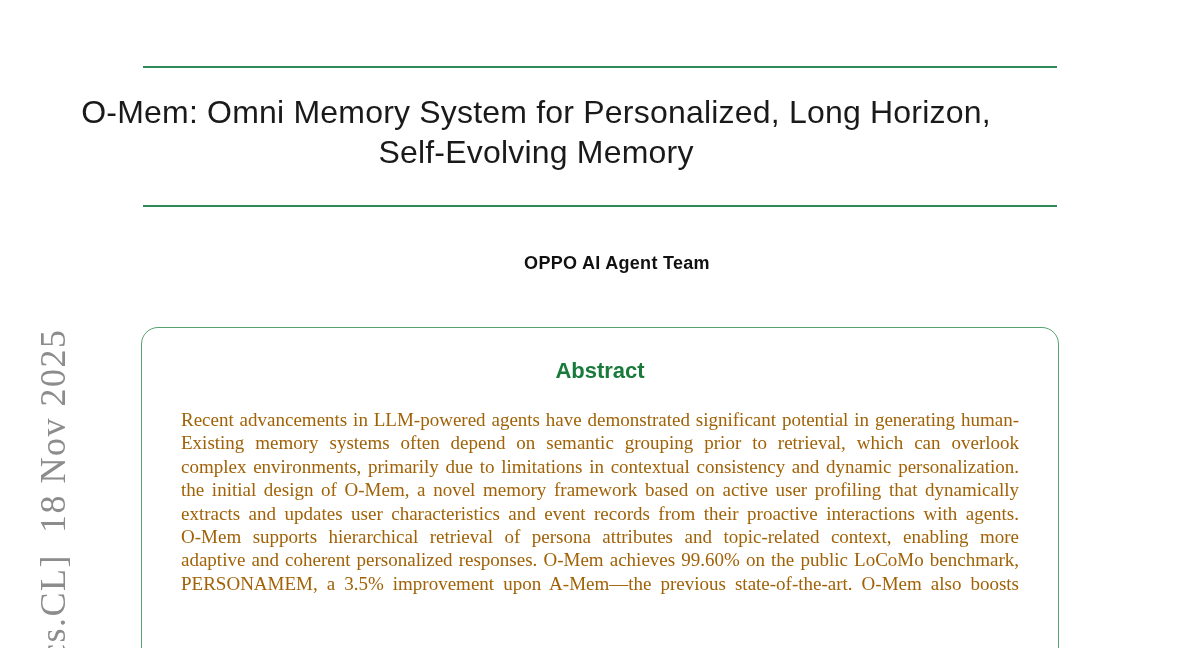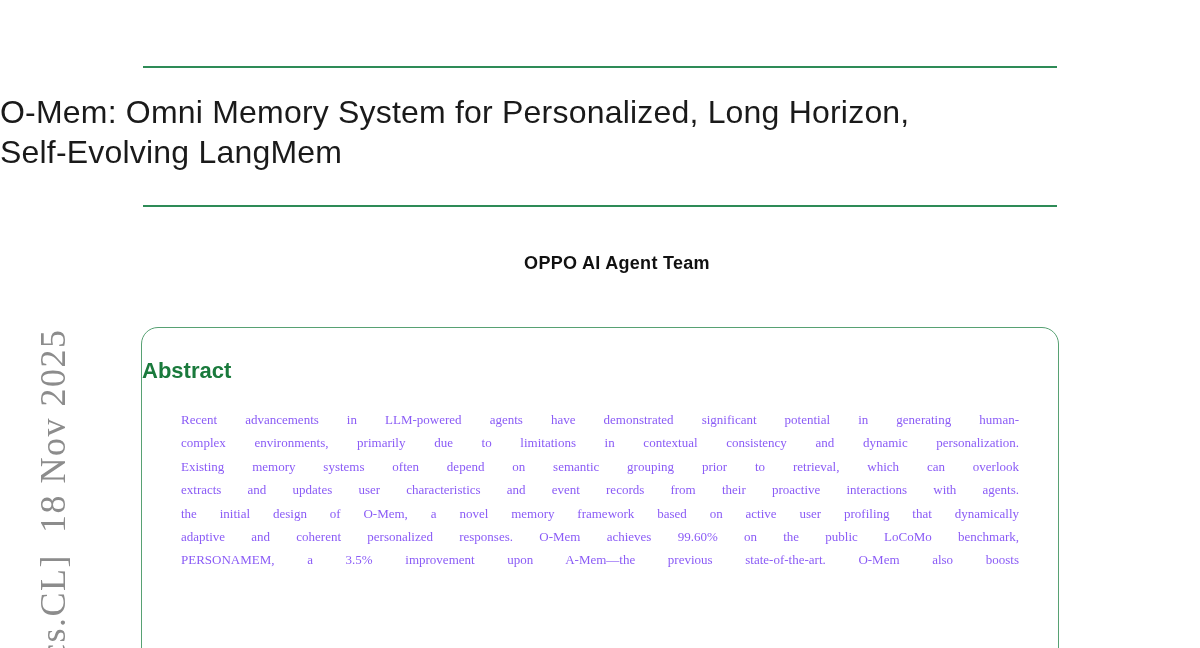--- a/index.html
+++ b/index.html
@@ -36,21 +36,21 @@
     background: #2e8b57;
   }
   .rule-top { top: 66px; }
   .rule-bottom { top: 205px; }
   .title {
     position: absolute;
     top: 92px;
     left: 0;
     width: 1072px;
     margin: 0;
-    text-align: left;
+    text-align: center;
     font-size: 32px;
     font-weight: 400;
     line-height: 40px;
     color: #1a1a1a;
     letter-spacing: 0.2px;
   }
   .title-line { display: block; }
   .author {
     position: absolute;
     top: 253px;
@@ -68,60 +68,62 @@
     top: 327px;
     width: 918px;
     height: 520px;
     box-sizing: border-box;
     border: 1.5px solid #57a173;
     border-radius: 17px;
     background: #ffffff;
   }
   .abstract-heading {
     margin-top: 30px;
+    text-align: center;
     font-size: 22px;
     font-weight: 700;
     color: #1a7a3c;
   }
   .abstract-body {
     margin: 24px 39px 0 39px;
   }
   .abs-line {
     font-family: "Liberation Serif", serif;
-    font-size: 13px;
+    font-size: 19px;
     line-height: 23.4px;
-    color: #8b5cf6;
+    color: #a16207;
     text-align: justify;
     text-align-last: justify;
   }
 </style>
 </head>
 <body>
 
 <div class="stage">
 
   <div class="arxiv-stamp">cs.CL]&nbsp; 18 Nov 2025</div>
 
   <div class="rule rule-top"></div>
 
   <h1 class="title">
     <span class="title-line">O-Mem: Omni Memory System for Personalized, Long Horizon,</span>
-    <span class="title-line">Self-Evolving LangMem</span>
+    <span class="title-line">Self-Evolving Memory</span>
   </h1>
 
   <div class="rule rule-bottom"></div>
 
   <div class="author">OPPO AI Agent Team</div>
 
   <div class="abstract-box">
     <div class="abstract-heading">Abstract</div>
     <div class="abstract-body">
       <div class="abs-line">Recent advancements in LLM-powered agents have demonstrated significant potential in generating human-</div>
+      <div class="abs-line">Existing memory systems often depend on semantic grouping prior to retrieval, which can overlook</div>
       <div class="abs-line">complex environments, primarily due to limitations in contextual consistency and dynamic personalization.</div>
-      <div class="abs-line">Existing memory systems often depend on semantic grouping prior to retrieval, which can overlook</div>
+      <div class="abs-line">the initial design of O-Mem, a novel memory framework based on active user profiling that dynamically</div>
       <div class="abs-line">extracts and updates user characteristics and event records from their proactive interactions with agents.</div>
-      <div class="abs-line">the initial design of O-Mem, a novel memory framework based on active user profiling that dynamically</div>
+      <div class="abs-line">O-Mem supports hierarchical retrieval of persona attributes and topic-related context, enabling more</div>
       <div class="abs-line">adaptive and coherent personalized responses. O-Mem achieves 99.60% on the public LoCoMo benchmark,</div>
       <div class="abs-line">PERSONAMEM, a 3.5% improvement upon A-Mem—the previous state-of-the-art. O-Mem also boosts</div>
     </div>
   </div>
 
 </div>
 
 </body></html>

